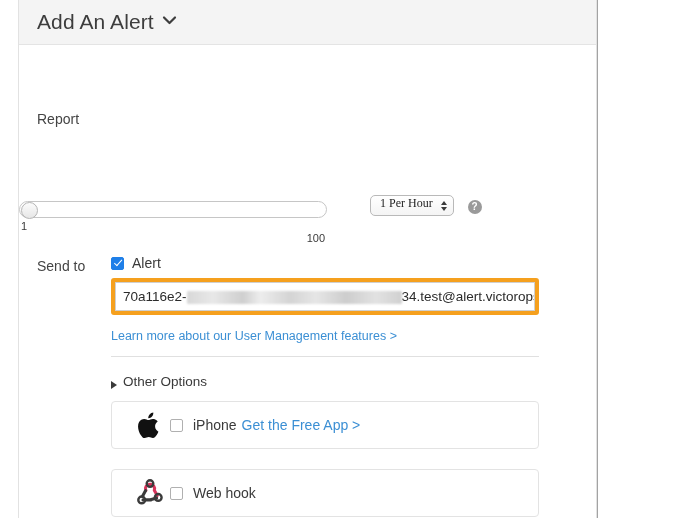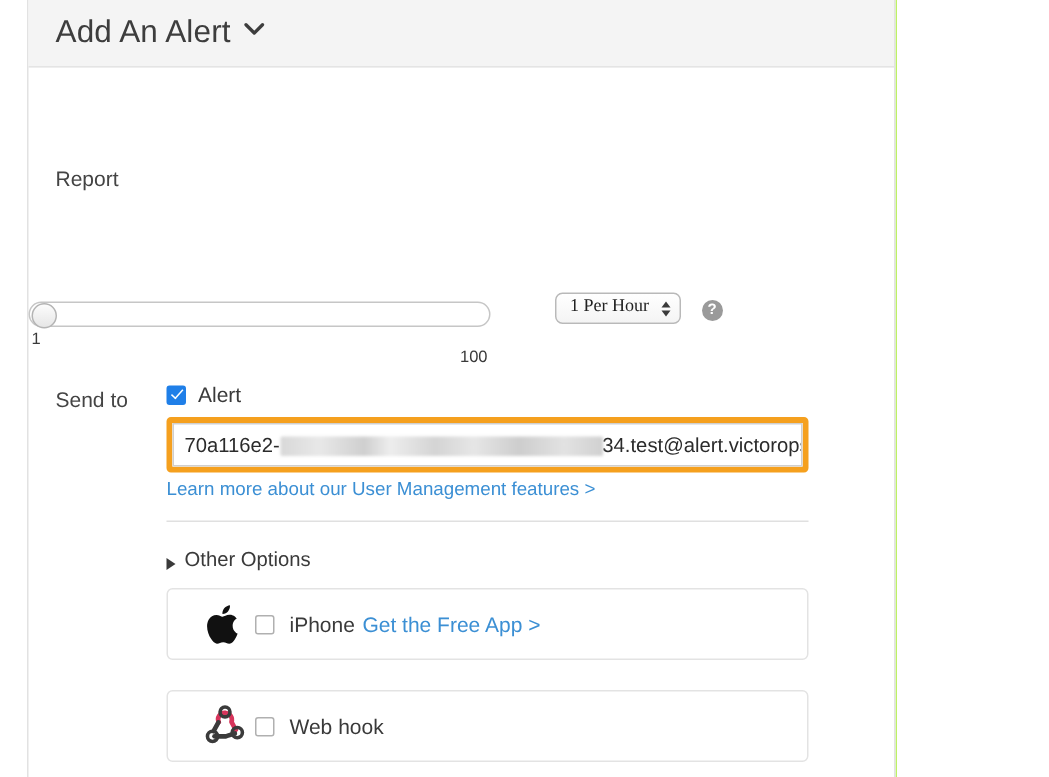--- a/index.html
+++ b/index.html
@@ -11,21 +11,21 @@
     height: 518px;
     background: #ffffff;
     font-family: "Liberation Sans", sans-serif;
     overflow: hidden;
   }
 
   #root {
     position: relative;
     width: 612px;
     height: 518px;
-    background: #bef264;
+    background: #a3a3a3;
   }
 
   
   .left-gutter {
     position: absolute;
     left: 0; top: 0;
     width: 18px;
     height: 518px;
     background: #ffffff;
   }
@@ -276,21 +276,21 @@
     height: 13px;
     background: linear-gradient(90deg,
        #d8d8d8 0%, #e8e8e8 12%, #cfcfcf 26%, #ededed 34%,
        #d4d4d4 48%, #e6e6e6 60%, #cdcdcd 74%, #e2e2e2 88%, #d0d0d0 100%);
     filter: blur(1.1px);
     border-radius: 1px;
   }
 
   .learn-link {
     display: inline-block;
-    margin-top: 4px;
+    margin-top: 14px;
     font-size: 12.5px;
     color: #3b8fd4;
     text-decoration: none;
     cursor: pointer;
   }
 
   .divider {
     margin-top: 12px;
     width: 428px;
     height: 1px;

